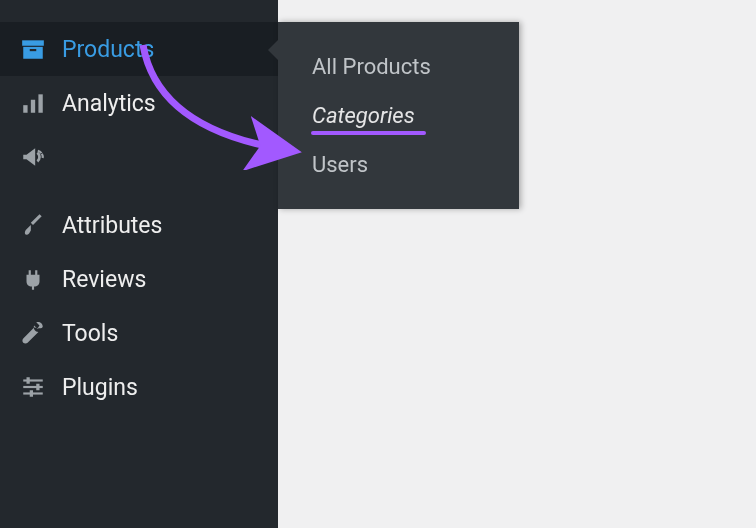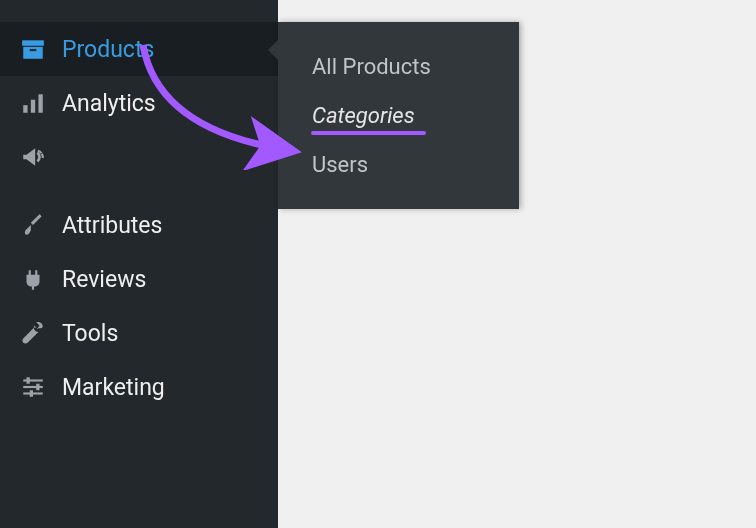--- a/index.html
+++ b/index.html
@@ -166,21 +166,21 @@
     <span class="icon">
       <svg width="26" height="26" viewBox="0 0 24 24" fill="#9ca2a7">
         <rect x="3" y="5" width="18" height="2"></rect>
         <rect x="3" y="11" width="18" height="2"></rect>
         <rect x="3" y="17" width="18" height="2"></rect>
         <rect x="6" y="3" width="3" height="6"></rect>
         <rect x="15" y="9" width="3" height="6"></rect>
         <rect x="9" y="15" width="3" height="6"></rect>
       </svg>
     </span>
-    <span>Marketing</span>
+    <span>Plugins</span>
   </div>
 
 </div>
 
 <div class="flyout">
   <div class="flyout-pointer"></div>
   <div class="flyout-item">
     <span>All Products</span>
   </div>
   <div class="flyout-item highlighted">

